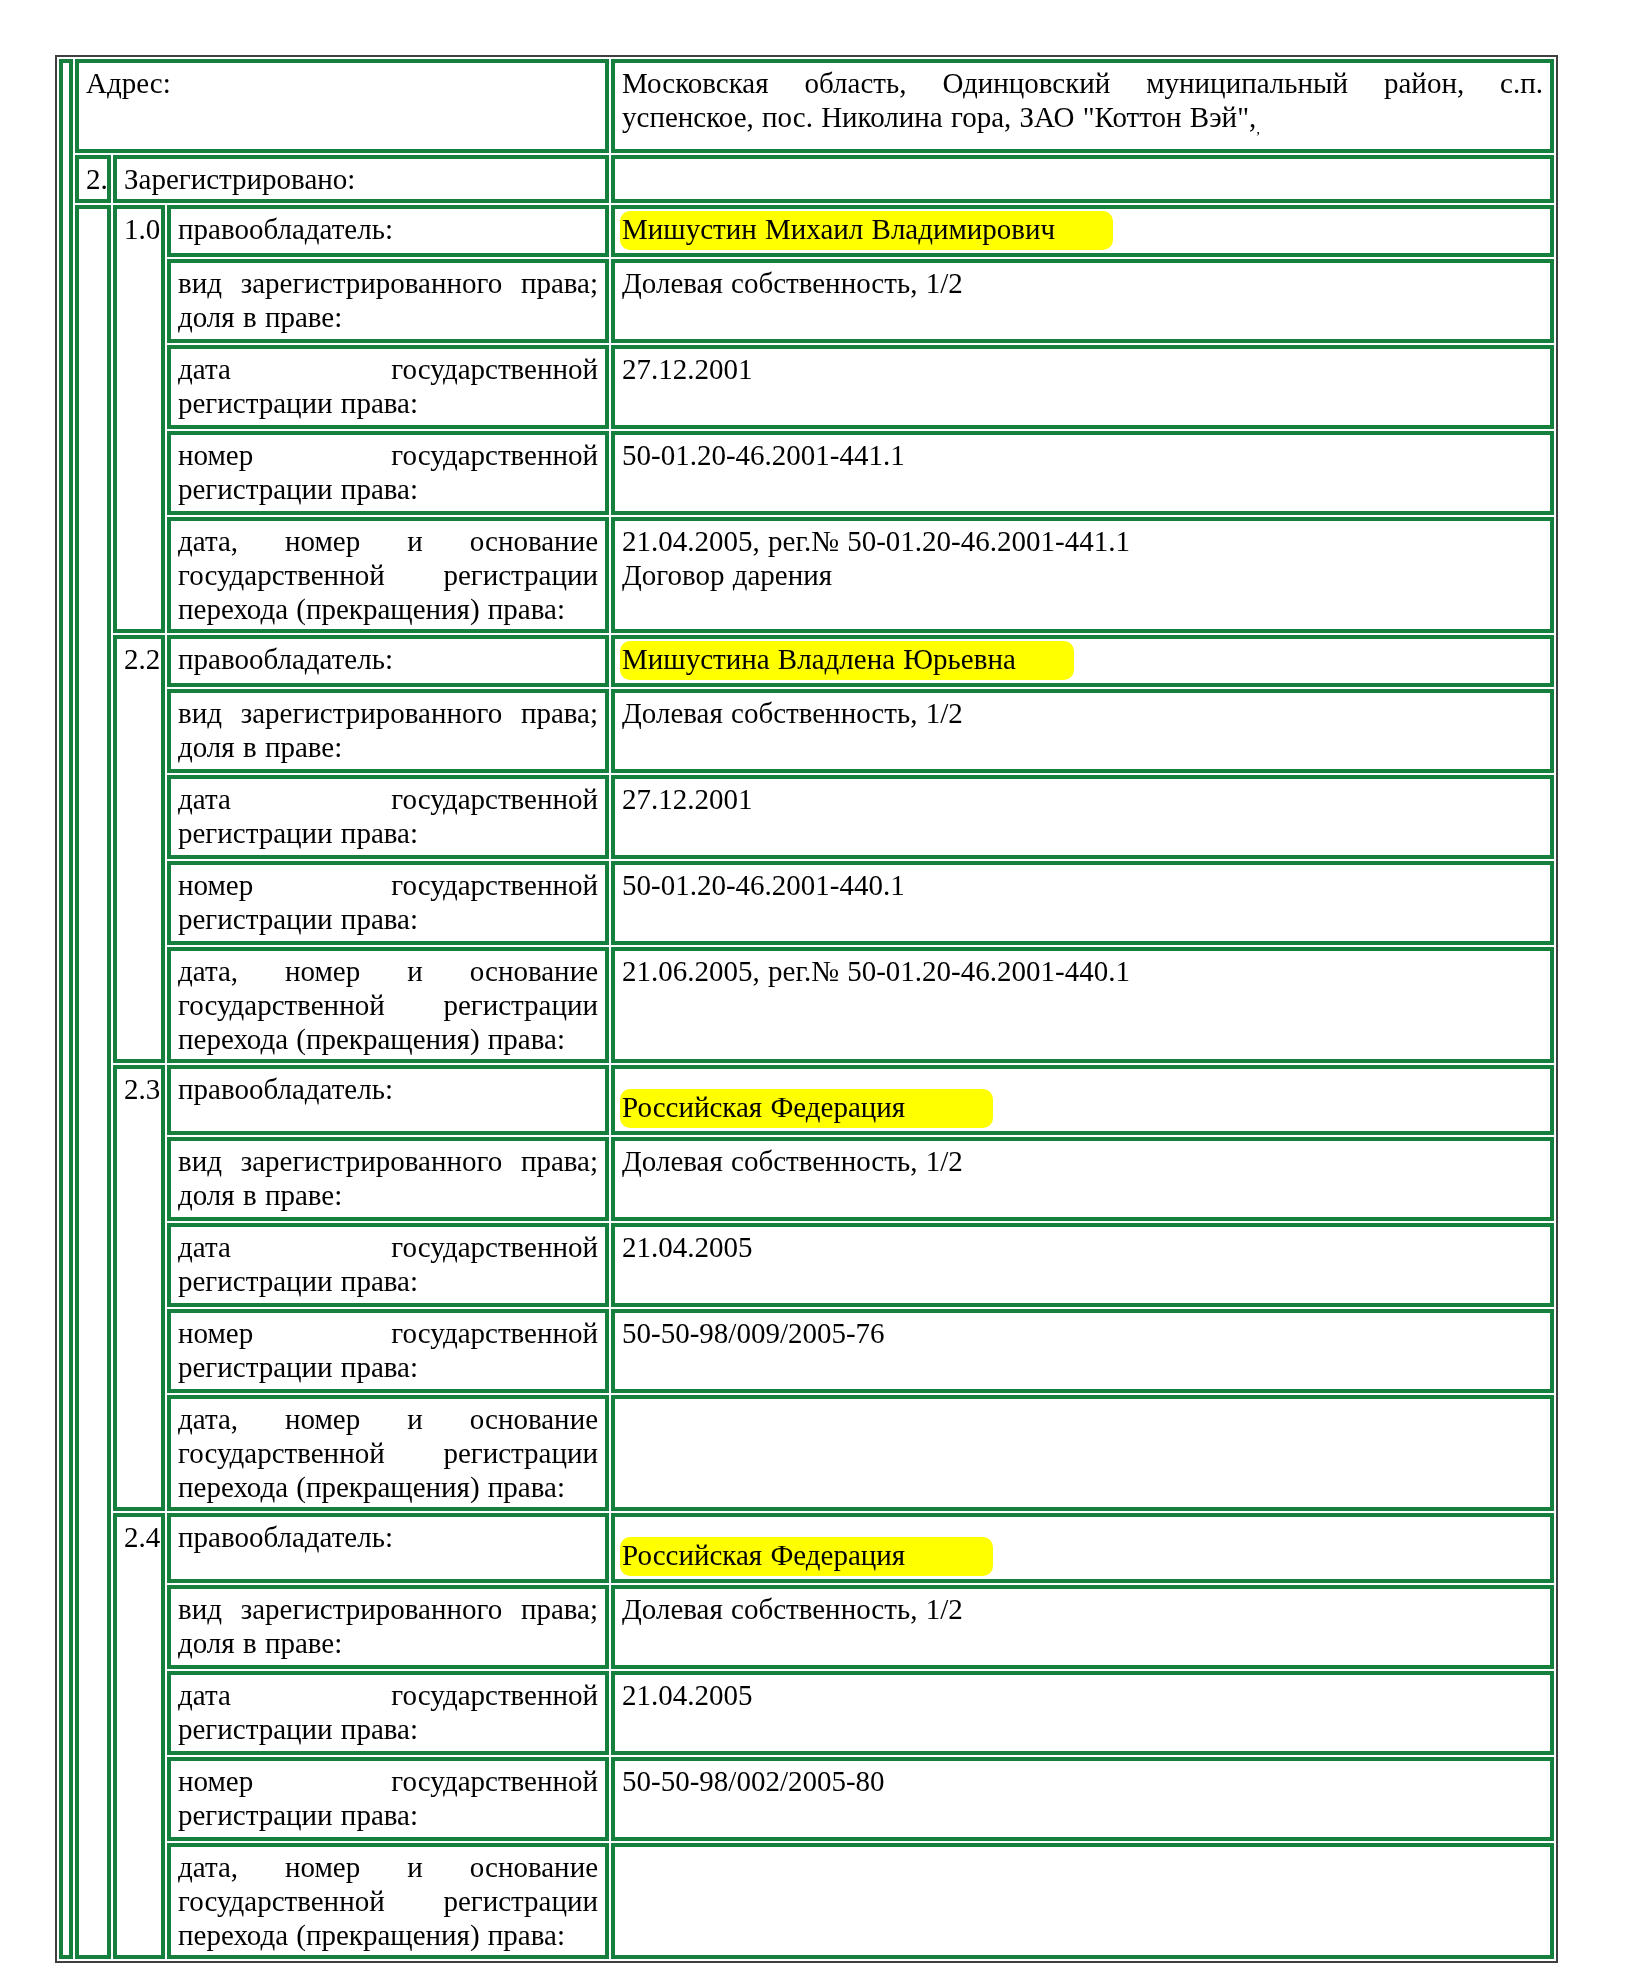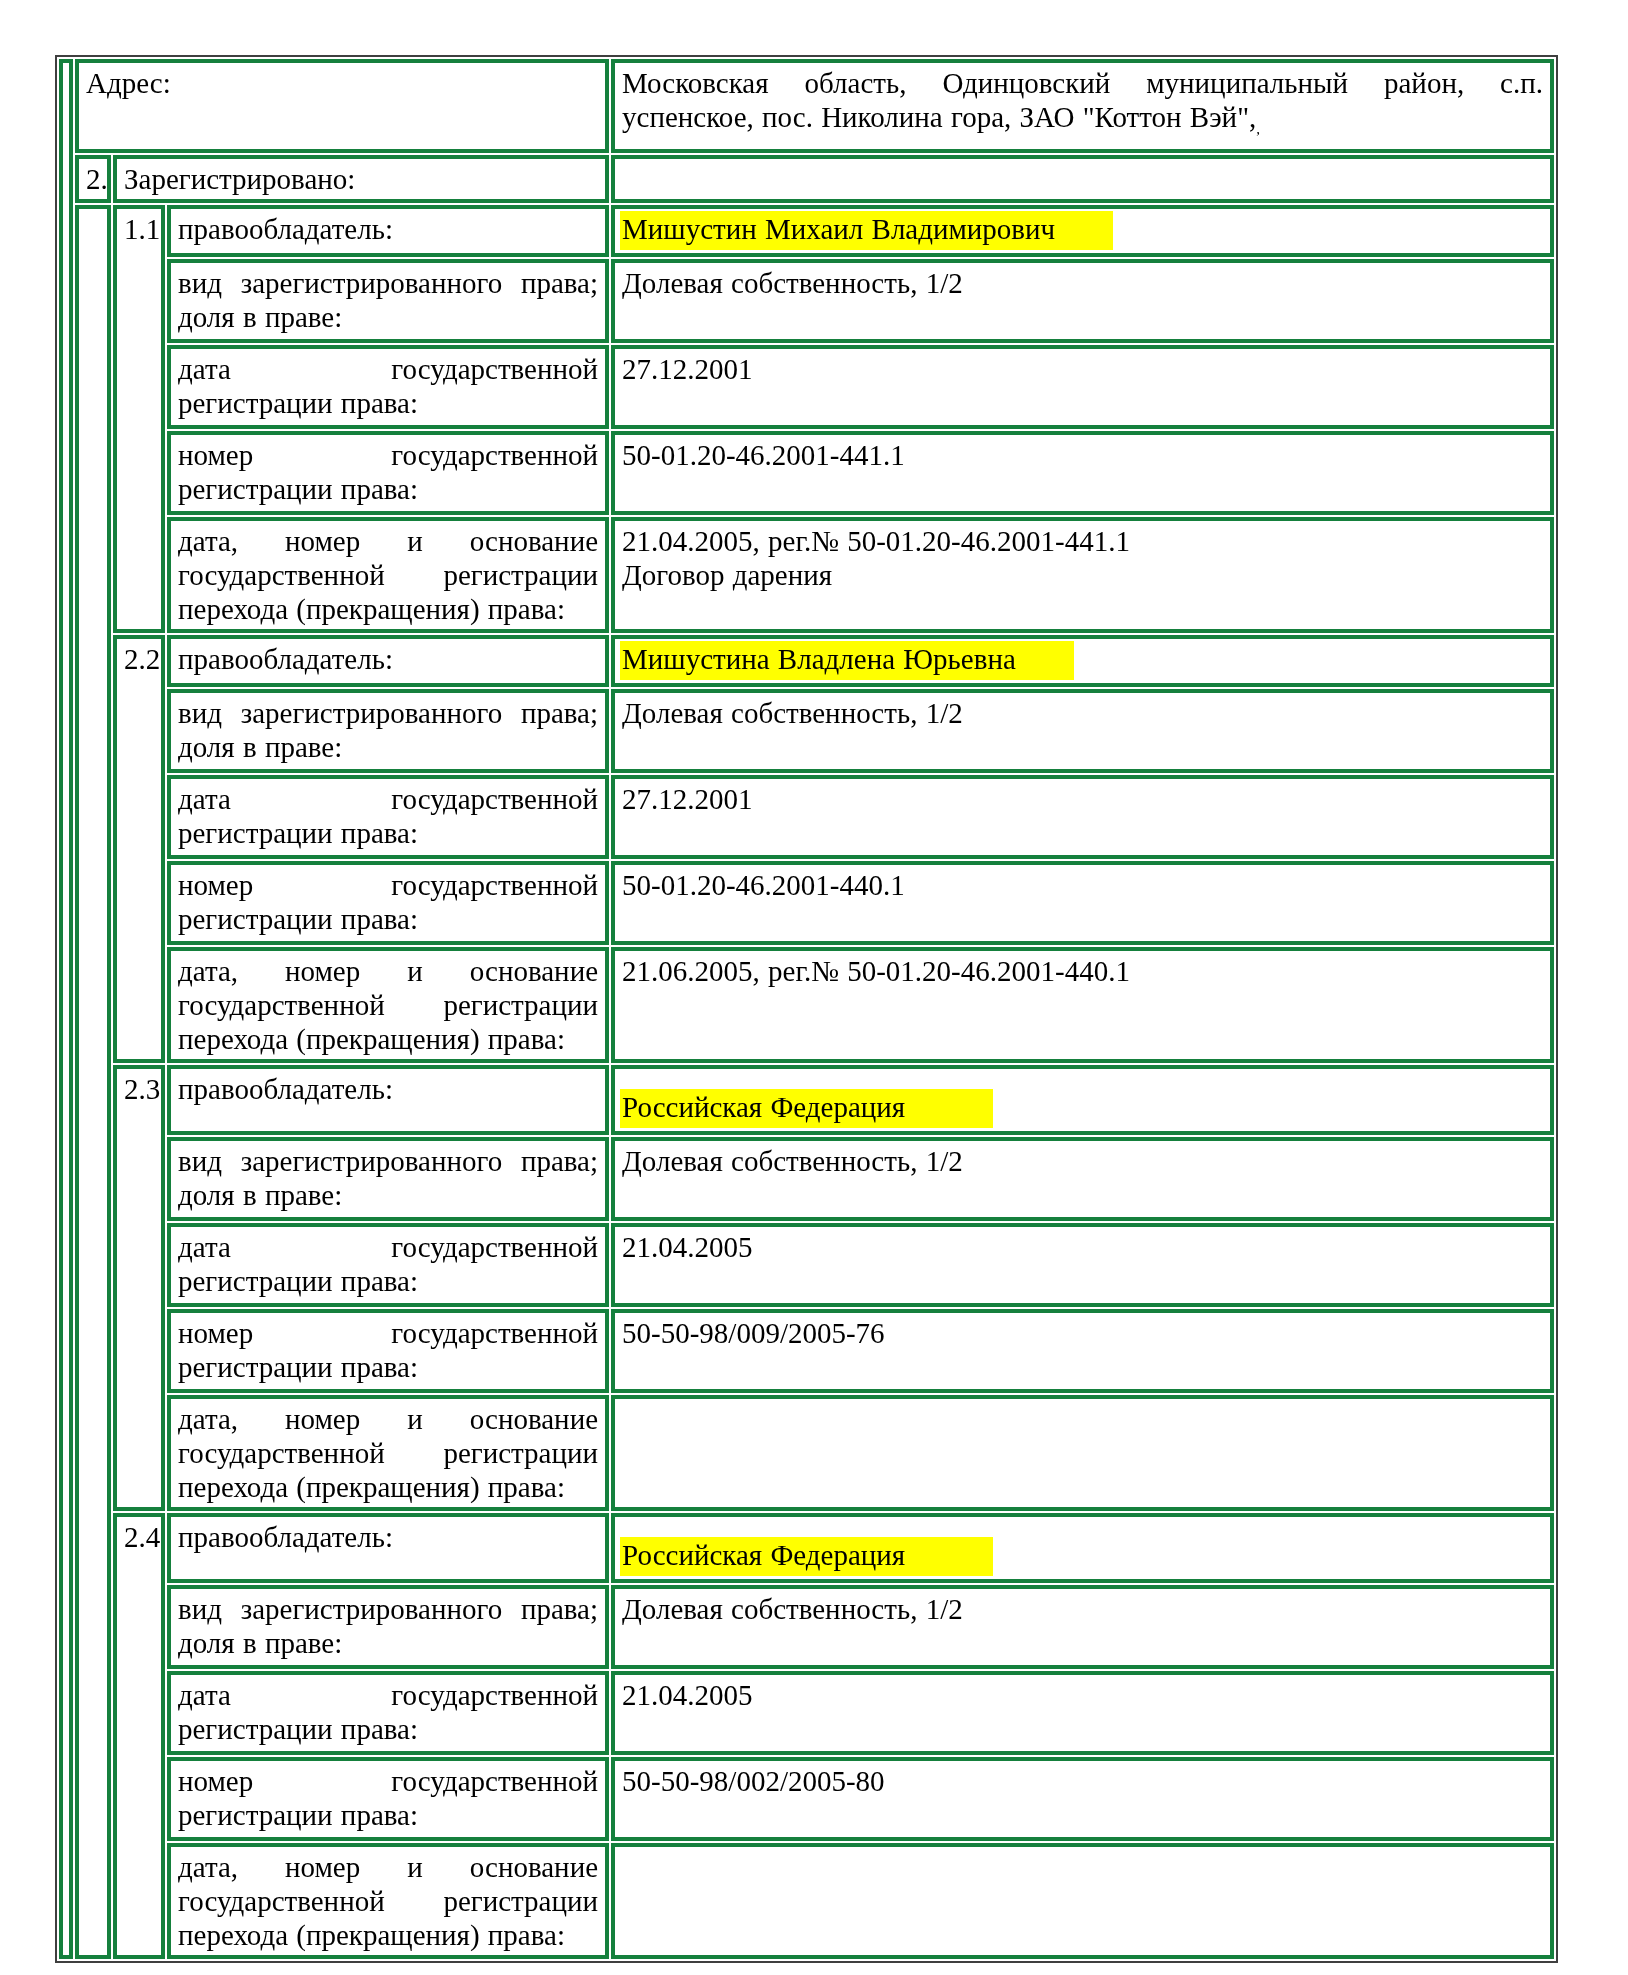--- a/index.html
+++ b/index.html
@@ -58,20 +58,21 @@
   tr.r-addr  { height: 76px; }
   tr.r-sec   { height: 40px; }
   tr.r-owner { height: 52px; }
   tr.r-two   { height: 84px; }
   tr.r-three { height: 104px; }
   .hl {
     background: #ffff00;
     display: inline-block;
     padding: 1px 58px 4px 2px;
     margin: -1px 0 0 -2px;
+    border-radius: 10px;
   }
   .hl.hl-short {
     padding-right: 88px;
     margin-top: 17px;
   }
   .mark {
     font-size: 15px;
     vertical-align: sub;
     letter-spacing: 0;
   }
@@ -98,21 +99,21 @@
     </tr>
 
     <tr class="r-sec">
       <td class="num">2.</td>
       <td colspan="2">Зарегистрировано:</td>
       <td class="val"></td>
     </tr>
 
     <tr class="r-owner">
       <td class="numcol-empty" rowspan="20"></td>
-      <td class="subnum" rowspan="5">1.1</td>
+      <td class="subnum" rowspan="5">1.0</td>
       <td class="lbl">правообладатель:</td>
       <td class="val"><span class="hl">Мишустин Михаил Владимирович</span></td>
     </tr>
     <tr class="r-two">
       <td class="lbl">вид зарегистрированного права; доля в праве:</td>
       <td class="val">Долевая собственность, 1/2</td>
     </tr>
     <tr class="r-two">
       <td class="lbl">дата государственной регистрации права:</td>
       <td class="val">27.12.2001</td>

